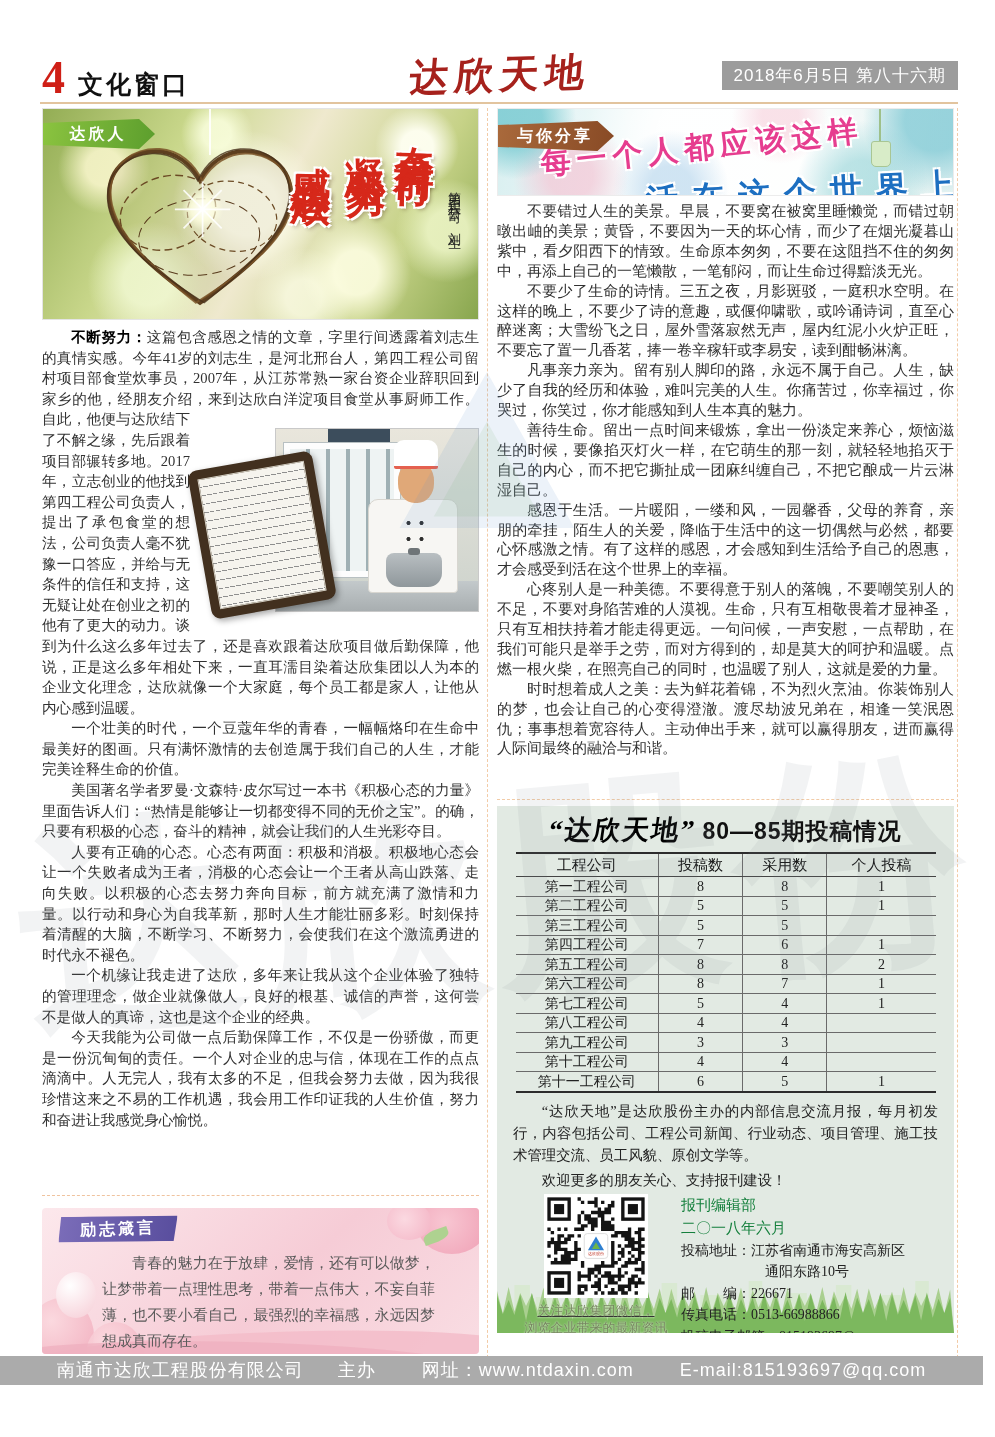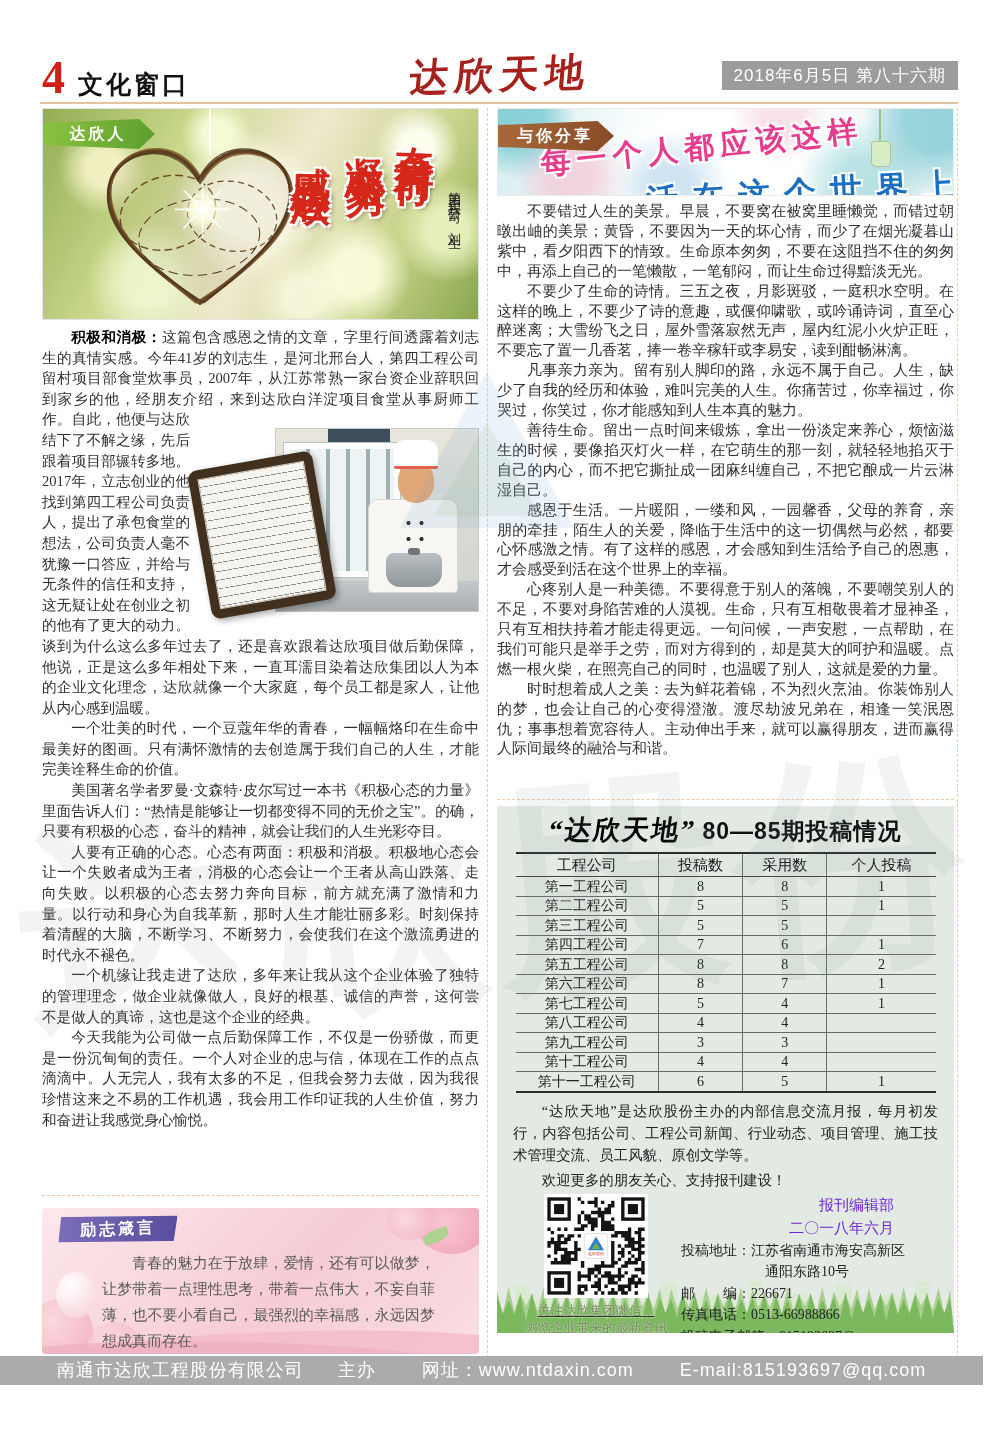--- a/index.html
+++ b/index.html
@@ -143,21 +143,21 @@
   .report-table tbody tr + tr td{border-top:1px solid #6a6a6a;}
   .report-table th + th, .report-table td + td{border-left:1px solid #6a6a6a;}
   .report-table td:first-child, .report-table th:first-child{width:34%;}
   .r-desc{margin:7px 4px 0 4px;text-indent:2em;font:14.4px/22.4px "Liberation Serif",serif;color:#222;text-align:justify;}
   .r-welcome{margin:2px 4px 0 4px;text-indent:2em;font:14.4px/22px "Liberation Serif",serif;color:#222;}
   .bottom-row{display:flex;margin-top:3px;position:relative;z-index:2;}
   .qr-col{width:158px;flex:none;text-align:center;padding-left:8px;text-decoration:underline;}
   .qr{width:104px;height:104px;background:#fff;display:inline-block;}
   .qr-cap{font:13px/17px "Liberation Serif",serif;color:#76875f;text-shadow:0 0 2px rgba(255,255,255,.8);}
   .info-col{flex:1;padding-left:6px;}
-  .signoff{text-align:right;padding-right:48px;font:15px/23px "Liberation Serif",serif;color:#6d28d9;}
+  .signoff{text-align:left;padding-right:48px;font:15px/23px "Liberation Serif",serif;color:#15803d;}
   .cline{font:14px/20.5px "Liberation Serif",serif;color:#222;margin-top:1px;}
   .cline:first-of-type{margin-top:10px;}
   .addr2{margin-left:84px;}
   .grass{position:absolute;left:0;right:0;bottom:0;width:100%;height:64px;z-index:1;}
 
   
   .watermark{position:absolute;top:772px;left:18px;width:960px;overflow:hidden;
       font:bold 228px/240px "DejaVu Serif",serif;color:rgba(125,142,148,.10);
       letter-spacing:12px;white-space:nowrap;z-index:4;pointer-events:none;transform:rotate(-5deg);}
   .logo-wm{position:absolute;left:392px;top:360px;width:190px;height:180px;z-index:0;pointer-events:none;}
@@ -206,21 +206,21 @@
           <path d="M128 56 v64 M96 88 h64 M106 66 l44 44 M150 66 l-44 44" stroke="rgba(255,255,255,.85)" stroke-width="2"></path>
         </svg>
         <div class="tag tag-green">达欣人</div>
         <div class="v-title t1">奋勇前行</div>
         <div class="v-title t2">凝心聚力</div>
         <div class="v-title t3">感恩达欣</div>
         <div class="v-byline">第四工程公司　刘生</div>
       </div>
 
       <div class="left-article article">
-        <p class="para"><b class="lead-label">积极和消极：</b><span>这篇包含感恩之情的文章，字里行间透露着刘志生的真情实感。今年41岁的刘志生，是河北邢台人，第四工程公司留村项目部食堂炊事员，2007年，从江苏常熟一家台资企业辞职回到家乡的他，经朋友介绍，</span><span class="inset">
+        <p class="para"><b class="lead-label">不断努力：</b><span>这篇包含感恩之情的文章，字里行间透露着刘志生的真情实感。今年41岁的刘志生，是河北邢台人，第四工程公司留村项目部食堂炊事员，2007年，从江苏常熟一家台资企业辞职回到家乡的他，经朋友介绍，</span><span class="inset">
               <span class="photo">
                 <span class="ph-vent"></span>
                 <span class="ph-window"></span>
                 <span class="ph-counter"></span>
                 <span class="chef-body"></span>
                 <span class="chef-buttons"></span>
                 <span class="chef-face"></span>
                 <span class="chef-hat"></span>
                 <span class="pot"></span>
                 <span class="pot-lid"></span>

